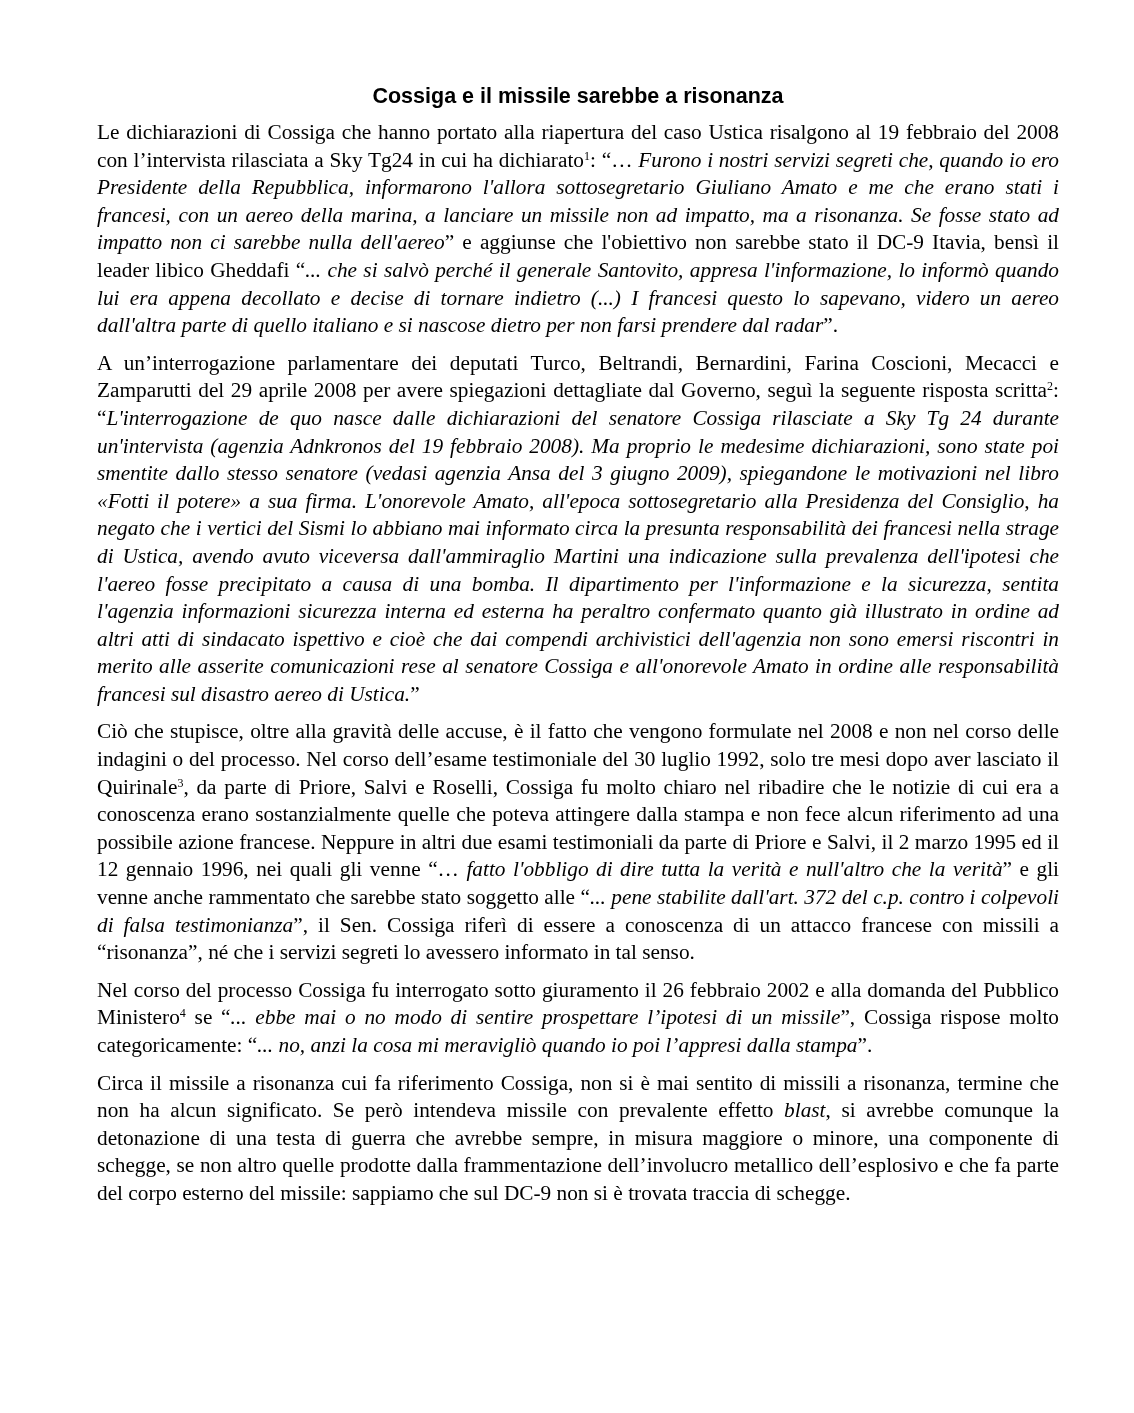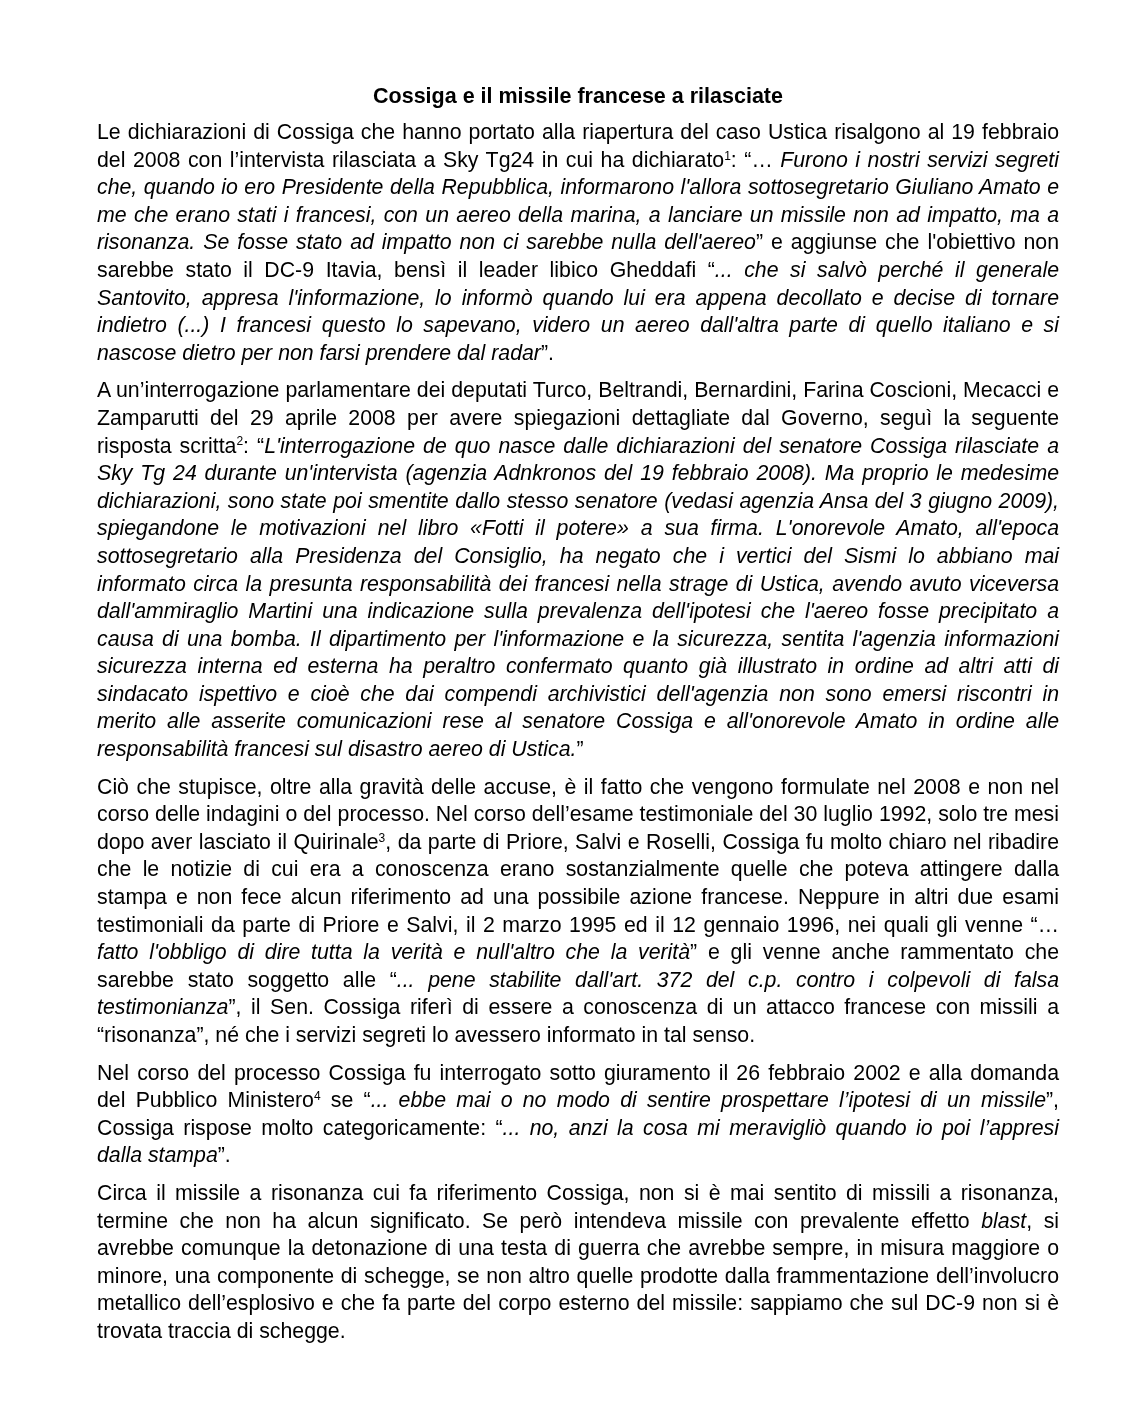--- a/index.html
+++ b/index.html
@@ -23,21 +23,21 @@
     .title {
       font-family: "Liberation Sans", sans-serif;
       font-weight: bold;
       font-size: 21.5px;
       text-align: center;
       margin: 0 0 8px 0;
       line-height: 30px;
       letter-spacing: 0px;
     }
     .para {
-      font-family: Liberation Sans, sans-serif;
+      font-family: Liberation Serif, serif;
       font-size: 21.3px;
       line-height: 27.6px;
       text-align: justify;
       margin: 0 0 10px 0;
       word-spacing: 0px;
     }
     .para i {
       font-style: italic;
     }
     sup {
@@ -45,20 +45,20 @@
       line-height: 0;
       vertical-align: super;
       position: relative;
       top: 1px;
     }
   </style>
 </head>
 <body>
 
 <div class="page">
-  <h1 class="title">Cossiga e il missile francese a rilasciate</h1>
+  <h1 class="title">Cossiga e il missile sarebbe a risonanza</h1>
 
   <p class="para"><span>Le dichiarazioni di Cossiga che hanno portato alla riapertura del caso Ustica risalgono al 19 febbraio del 2008 con l’intervista rilasciata a Sky Tg24 in cui ha dichiarato</span><sup>1</sup><span>: “… </span><i>Furono i nostri servizi segreti che, quando io ero Presidente della Repubblica, informarono l'allora sottosegretario Giuliano Amato e me che erano stati i francesi, con un aereo della marina, a lanciare un missile non ad impatto, ma a risonanza. Se fosse stato ad impatto non ci sarebbe nulla dell'aereo</i><span>” e aggiunse che l'obiettivo non sarebbe stato il DC-9 Itavia, bensì il leader libico Gheddafi “</span><i>... che si salvò perché il generale Santovito, appresa l'informazione, lo informò quando lui era appena decollato e decise di tornare indietro (...) I francesi questo lo sapevano, videro un aereo dall'altra parte di quello italiano e si nascose dietro per non farsi prendere dal radar</i><span>”.</span></p>
   <p class="para"><span>A un’interrogazione parlamentare dei deputati Turco, Beltrandi, Bernardini, Farina Coscioni, Mecacci e Zamparutti del 29 aprile 2008 per avere spiegazioni dettagliate dal Governo, seguì la seguente risposta scritta</span><sup>2</sup><span>: “</span><i>L'interrogazione de quo nasce dalle dichiarazioni del senatore Cossiga rilasciate a Sky Tg 24 durante un'intervista (agenzia Adnkronos del 19 febbraio 2008). Ma proprio le medesime dichiarazioni, sono state poi smentite dallo stesso senatore (vedasi agenzia Ansa del 3 giugno 2009), spiegandone le motivazioni nel libro «Fotti il potere» a sua firma. L'onorevole Amato, all'epoca sottosegretario alla Presidenza del Consiglio, ha negato che i vertici del Sismi lo abbiano mai informato circa la presunta responsabilità dei francesi nella strage di Ustica, avendo avuto viceversa dall'ammiraglio Martini una indicazione sulla prevalenza dell'ipotesi che l'aereo fosse precipitato a causa di una bomba. Il dipartimento per l'informazione e la sicurezza, sentita l'agenzia informazioni sicurezza interna ed esterna ha peraltro confermato quanto già illustrato in ordine ad altri atti di sindacato ispettivo e cioè che dai compendi archivistici dell'agenzia non sono emersi riscontri in merito alle asserite comunicazioni rese al senatore Cossiga e all'onorevole Amato in ordine alle responsabilità francesi sul disastro aereo di Ustica.</i><span>”</span></p>
   <p class="para"><span>Ciò che stupisce, oltre alla gravità delle accuse, è il fatto che vengono formulate nel 2008 e non nel corso delle indagini o del processo. Nel corso dell’esame testimoniale del 30 luglio 1992, solo tre mesi dopo aver lasciato il Quirinale</span><sup>3</sup><span>, da parte di Priore, Salvi e Roselli, Cossiga fu molto chiaro nel ribadire che le notizie di cui era a conoscenza erano sostanzialmente quelle che poteva attingere dalla stampa e non fece alcun riferimento ad una possibile azione francese.  Neppure in altri due esami testimoniali da parte di Priore e Salvi, il 2 marzo 1995 ed il 12 gennaio 1996, nei quali gli venne “… </span><i>fatto l'obbligo di dire tutta la verità e null'altro che la verità</i><span>” e gli venne anche rammentato che sarebbe stato soggetto alle “</span><i>... pene stabilite dall'art. 372 del c.p. contro i colpevoli di falsa testimonianza</i><span>”, il Sen. Cossiga riferì di essere a conoscenza di un attacco francese con missili a “risonanza”, né che i servizi segreti lo avessero informato in tal senso.</span></p>
   <p class="para"><span>Nel corso del processo Cossiga fu interrogato sotto giuramento il 26 febbraio 2002 e alla domanda del Pubblico Ministero</span><sup>4</sup><span> se “</span><i>... ebbe mai o no modo di sentire prospettare l’ipotesi di un missile</i><span>”, Cossiga rispose molto categoricamente: “</span><i>... no, anzi la cosa mi meravigliò quando io poi l’appresi dalla stampa</i><span>”.</span></p>
   <p class="para"><span>Circa il missile a risonanza cui fa riferimento Cossiga, non si è mai sentito di missili a risonanza, termine che non ha alcun significato.  Se però intendeva missile con prevalente effetto </span><i>blast</i><span>, si avrebbe comunque la detonazione di una testa di guerra che avrebbe sempre, in misura maggiore o minore, una componente di schegge, se non altro quelle prodotte dalla frammentazione dell’involucro metallico dell’esplosivo e che fa parte del corpo esterno del missile: sappiamo che sul DC-9 non si è trovata traccia di schegge.</span></p>
 </div>
 
 </body></html>

